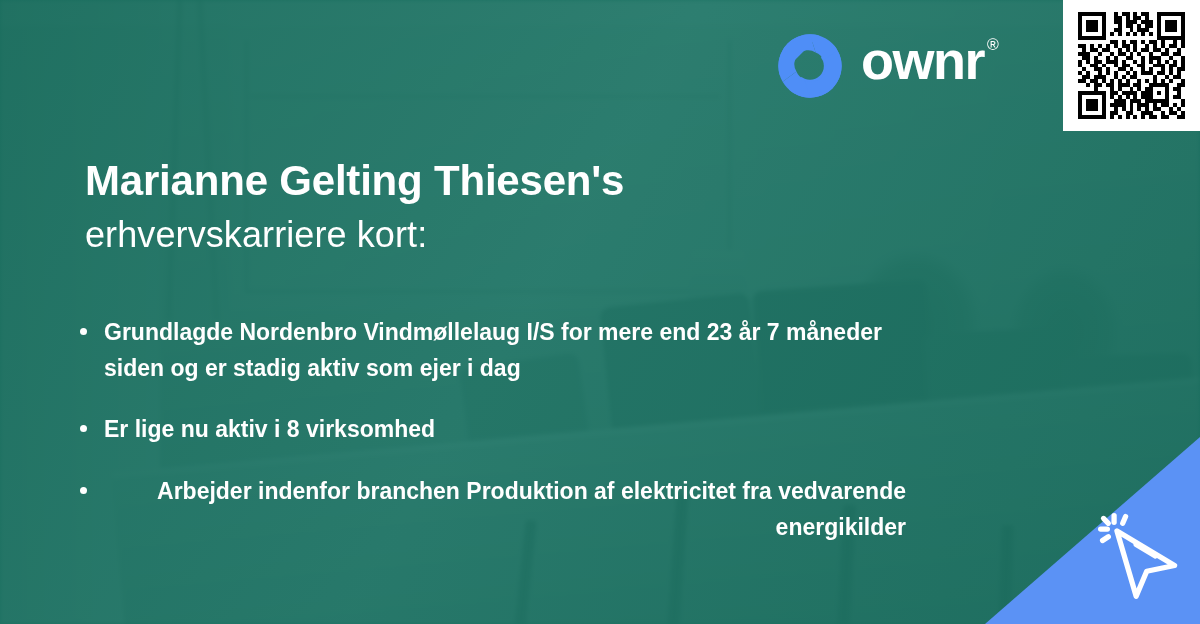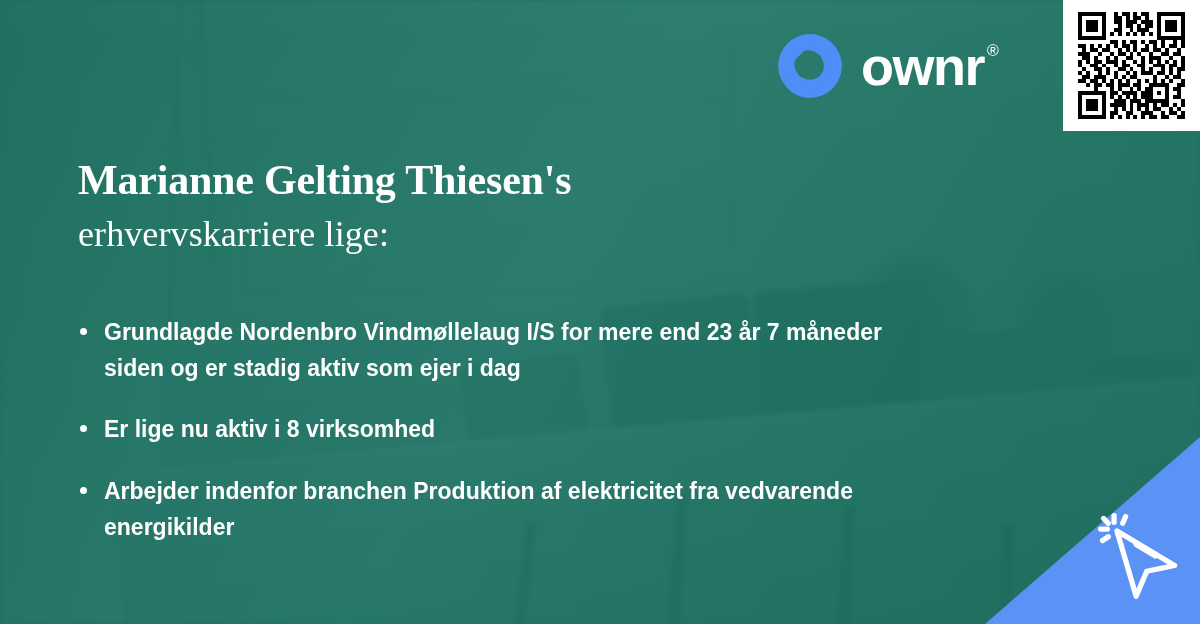--- a/index.html
+++ b/index.html
@@ -139,21 +139,20 @@
     position: absolute;
     inset: 0;
   }
 
   
   .logo-wrap {
     position: absolute;
     left: 777px;
     top: 33px;
     display: flex;
-    align-items: center;
     gap: 18px;
   }
   .logo-mark { width: 66px; height: 66px; display: block; }
   .logo-text {
     display: flex;
     align-items: flex-start;
     color: #ffffff;
   }
   .logo-word {
     font-size: 54px;
@@ -180,24 +179,23 @@
     background: #ffffff;
     display: flex;
     align-items: center;
     justify-content: center;
   }
   .qr-panel svg { display:block; }
 
   
   .title-block {
     position: absolute;
-    left: 78px;
+    left: 85px;
     top: 156px;
     width: 900px;
-    font-family: Liberation Serif, serif;
   }
   .title-line1 {
     font-size: 42px;
     font-weight: 700;
     color: #ffffff;
     line-height: 1.18;
     letter-spacing: -0.2px;
     margin: 0;
   }
   .title-line2 {
@@ -221,21 +219,21 @@
   }
   .bullets li {
     position: relative;
     padding-left: 28px;
     margin-bottom: 26px;
     color: #ffffff;
     font-size: 23px;
     font-weight: 700;
     line-height: 1.55;
   }
-  .bullets li:last-child { margin-bottom: 6px; }
+  .bullets li:last-child { margin-bottom: 6px; text-align: right; }
   .bullets li .dot {
     position: absolute;
     left: 4px;
     top: 13px;
     width: 7px;
     height: 7px;
     border-radius: 50%;
     background: #ffffff;
   }
 
@@ -546,21 +544,21 @@
               <rect x="19" y="27" width="2" height="1"></rect>
             <rect x="23" y="27" width="1" height="1"></rect>
               <rect x="26" y="27" width="2" height="1"></rect>
           </g>
         </svg>
       </span>
     </div>
 
     <div class="title-block">
       <div class="title-line1">Marianne Gelting Thiesen's</div>
-      <div class="title-line2">erhvervskarriere lige:</div>
+      <div class="title-line2">erhvervskarriere kort:</div>
     </div>
 
     <ul class="bullets">
       <li>
         <span class="dot"></span>
         <span>Grundlagde Nordenbro Vindmøllelaug I/S for mere end 23 år 7 måneder siden og er stadig aktiv som ejer i dag</span>
       </li>
       <li>
         <span class="dot"></span>
         <span>Er lige nu aktiv i 8 virksomhed</span>

